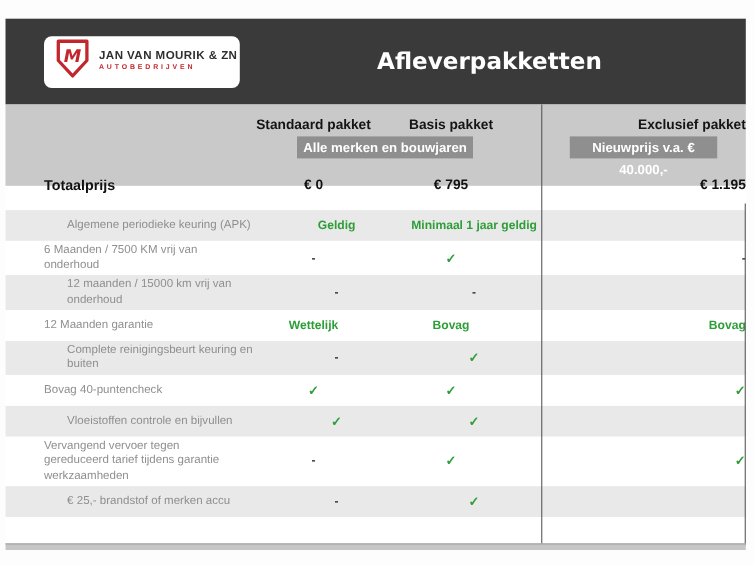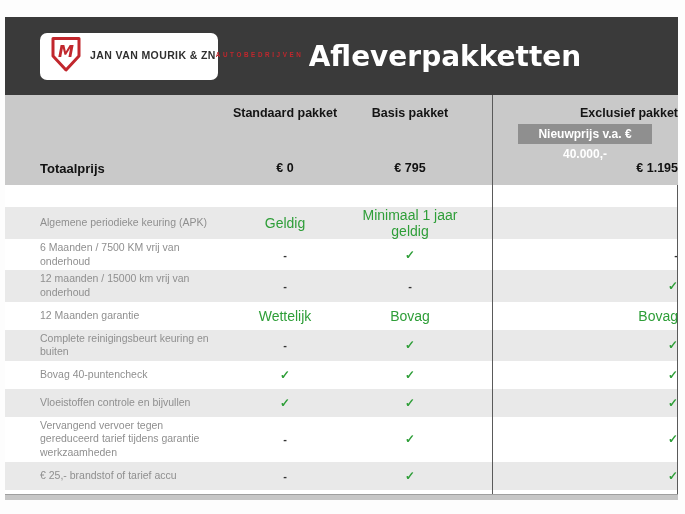--- a/index.html
+++ b/index.html
@@ -5,52 +5,52 @@
   * { margin:0; padding:0; box-sizing:border-box; }
   html,body { width:685px; height:514px; background:#fdfdfd; overflow:hidden;
               font-family:"Liberation Sans", sans-serif; }
   .page { position:absolute; left:5px; top:17px; width:673px; height:483px; background:#ffffff; }
 
   
   .topbar { height:78px; background:#3a3a3a; display:flex; align-items:center; }
   .logo-card { margin-left:35px; background:#ffffff; border-radius:7px; height:47px; width:178px;
                display:flex; align-items:center; gap:8px; padding:0 10px; flex:none; }
   .shield { flex:none; }
-  .logo-text { display:flex; flex-direction:row; line-height:1.1; }
+  .logo-text { display:flex; flex-direction:column; line-height:1.1; }
   .logo-name { font-size:10.5px; font-weight:bold; color:#2f2f2f; letter-spacing:.4px; white-space:nowrap; }
   .logo-sub  { font-size:6.3px; font-weight:bold; color:#c1272d; letter-spacing:2.6px; margin-top:2px; }
-  .main-title { flex:1; text-align:center; color:#ffffff; font-weight:bold; font-size:28px;
+  .main-title { flex:1; text-align:center; color:#ffffff; font-weight:bold; font-size:21px;
                 font-family:"DejaVu Sans", sans-serif; padding-right:6px; }
 
   
   .cols { display:grid; grid-template-columns:220px 120px 130px 17px 186px; align-items:center; }
   .c-label { grid-column:1; padding-left:35px; }
   .c1 { grid-column:2; text-align:center; }
   .c2 { grid-column:3; text-align:center; }
   .c3 { grid-column:5; text-align:right; }
 
   
-  .band { background:#c9c9c9; height:90px; padding-top:11px; }
+  .band { background:#c9c9c9; height:74px; padding-top:11px; }
   .col-head { font-size:12.5px; font-weight:bold; color:#141414; }
   .banner-row { margin-top:4px; }
   .banner { background:#8f8f8f; color:#ffffff; font-weight:bold; font-size:12px;
             height:20px; line-height:20px; text-align:center; justify-self:center; }
   .banner-left  { grid-column:2 / 4; width:160px; }
   .banner-right { grid-column:5; width:134px; }
   .totals-row { margin-top:13px; height:22px; }
   .totals-label { font-size:13px; font-weight:bold; color:#111111; }
   .totals-value { font-size:12.5px; font-weight:bold; color:#111111; }
 
   
   .gap { height:22px; background:#ffffff; }
   .row { min-height:28px; }
-  .row-gray  { background:#e9e9e9; }
+  .row-gray  { background:#e9e9e9;padding-left:21px; }
   .row-white { background:#ffffff; }
   .row-label { font-size:10.5px; color:#8f8f8f; line-height:1.3; padding-top:2px; padding-bottom:2px; }
-  .green-text { color:#2e9e38; font-weight:normal; font-size:14px; }
+  .green-text { color:#2e9e38; font-weight:bold; font-size:11px; }
   .check { color:#2e9e38; font-size:12px; font-weight:bold; }
   .dash  { color:#333333; font-size:11px; font-weight:bold; }
 
   
   .v-divider { position:absolute; left:487px; top:78px; bottom:4px; width:1px; background:#5a5a5a; }
   .r-border  { position:absolute; right:0; top:168px; bottom:4px; width:1px; background:#5a5a5a; }
   .bottom-bar { position:absolute; left:0; right:0; bottom:0; height:6px;
                 background:#c6c6c6; border-top:1px solid #9f9f9f; }
 </style>
 </head>
@@ -75,20 +75,21 @@
   </div>
 
   <div class="band">
     <div class="cols">
       <div class="c-label"></div>
       <div class="c1 col-head">Standaard pakket</div>
       <div class="c2 col-head">Basis pakket</div>
       <div class="c3 col-head">Exclusief pakket</div>
     </div>
     <div class="cols banner-row">
+      <div class="banner banner-left">Alle merken en bouwjaren</div>
       <div class="banner banner-right">Nieuwprijs v.a. € 40.000,-</div>
     </div>
     <div class="cols totals-row">
       <div class="c-label totals-label">Totaalprijs</div>
       <div class="c1 totals-value">€ 0</div>
       <div class="c2 totals-value">€ 795</div>
       <div class="c3 totals-value">€ 1.195</div>
     </div>
   </div>
 
@@ -136,21 +137,21 @@
         <div class="c2 check">✓</div>
         <div class="c3 check">✓</div>
       </div>
       <div class="cols row row-white">
         <div class="c-label row-label">Vervangend vervoer tegen gereduceerd tarief tijdens garantie werkzaamheden</div>
         <div class="c1 dash">-</div>
         <div class="c2 check">✓</div>
         <div class="c3 check">✓</div>
       </div>
       <div class="cols row row-gray">
-        <div class="c-label row-label">€ 25,- brandstof of  tarief accu</div>
+        <div class="c-label row-label">€ 25,- brandstof of  merken accu</div>
         <div class="c1 dash">-</div>
         <div class="c2 check">✓</div>
         <div class="c3 check">✓</div>
       </div>
     </div>
 
   <div class="v-divider"></div>
   <div class="r-border"></div>
   <div class="bottom-bar"></div>
 

